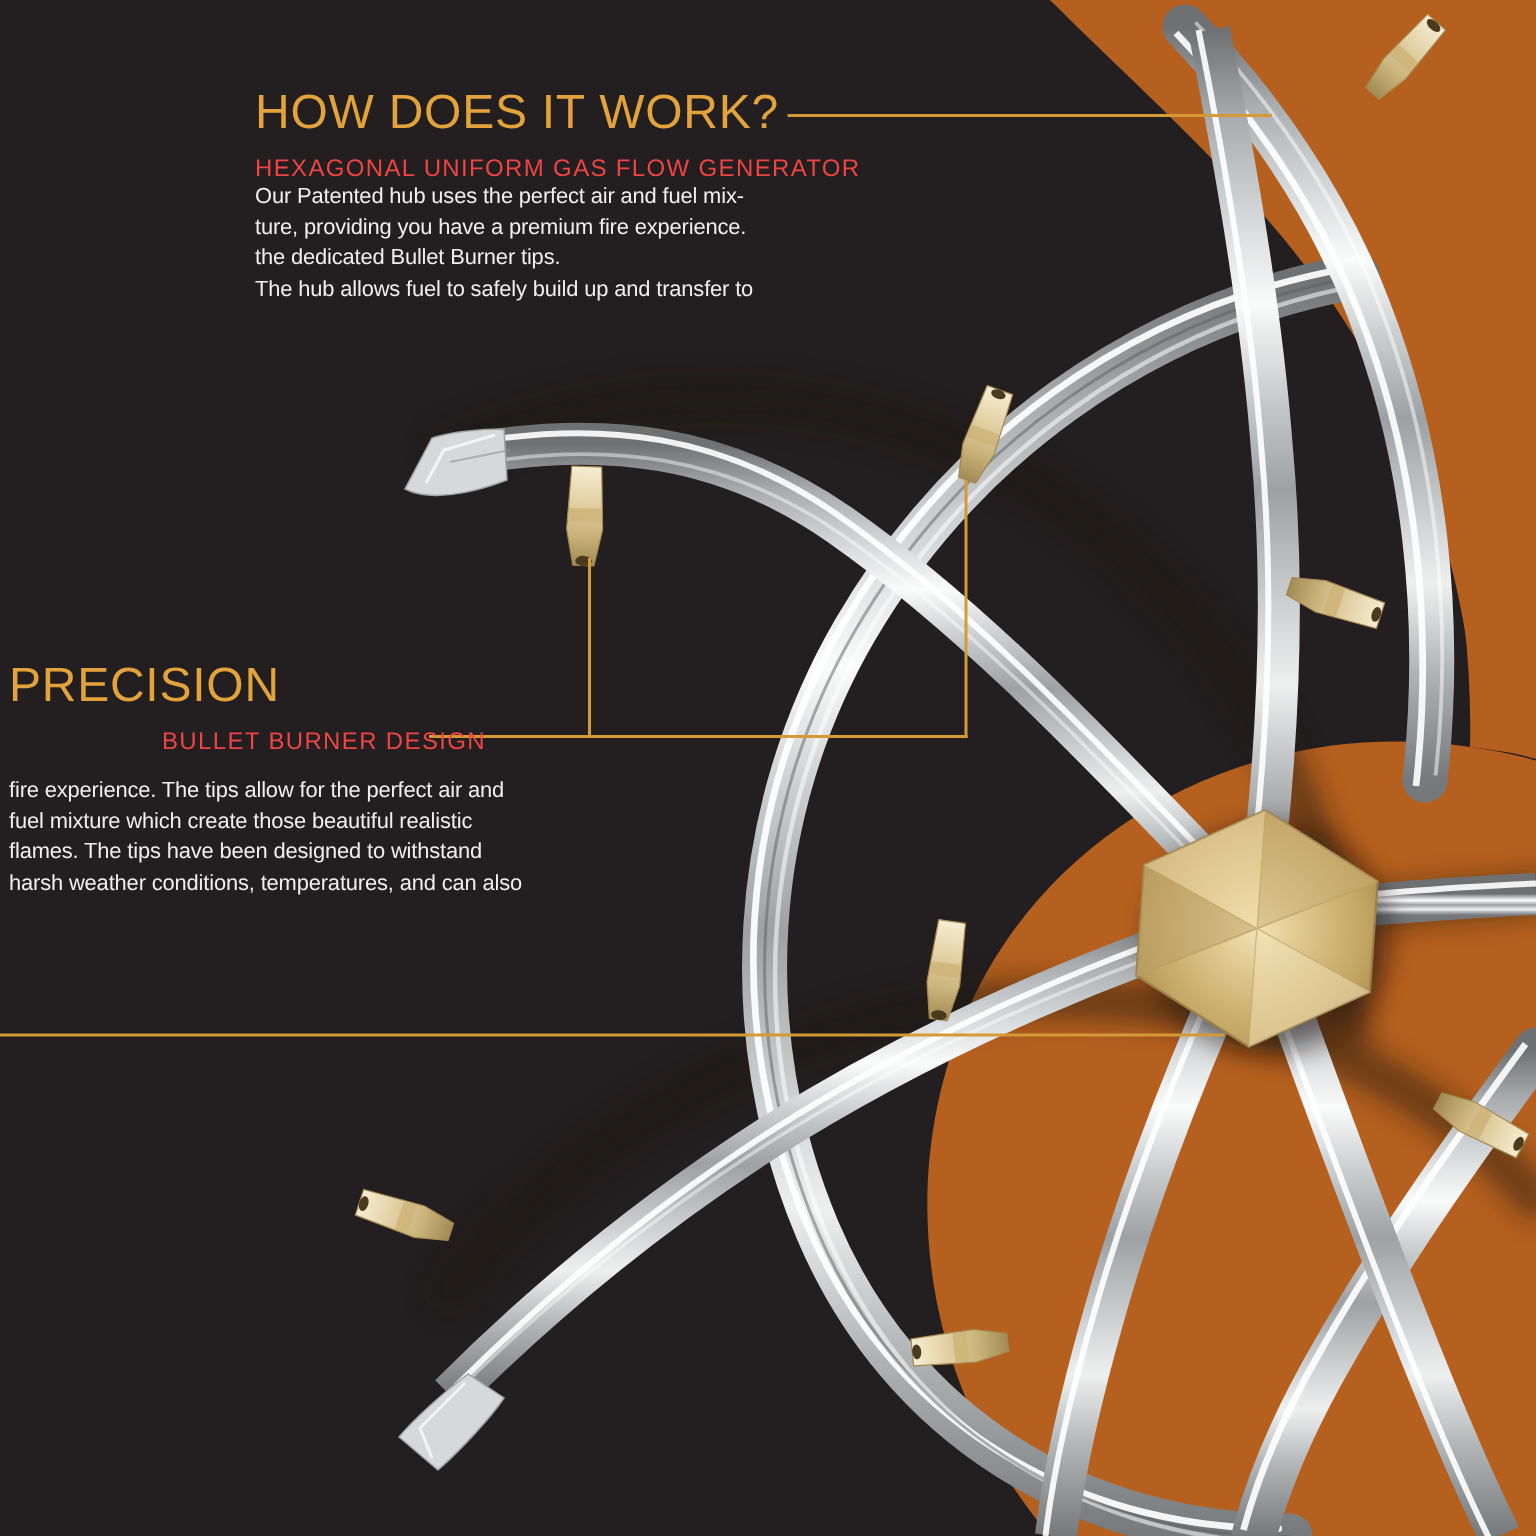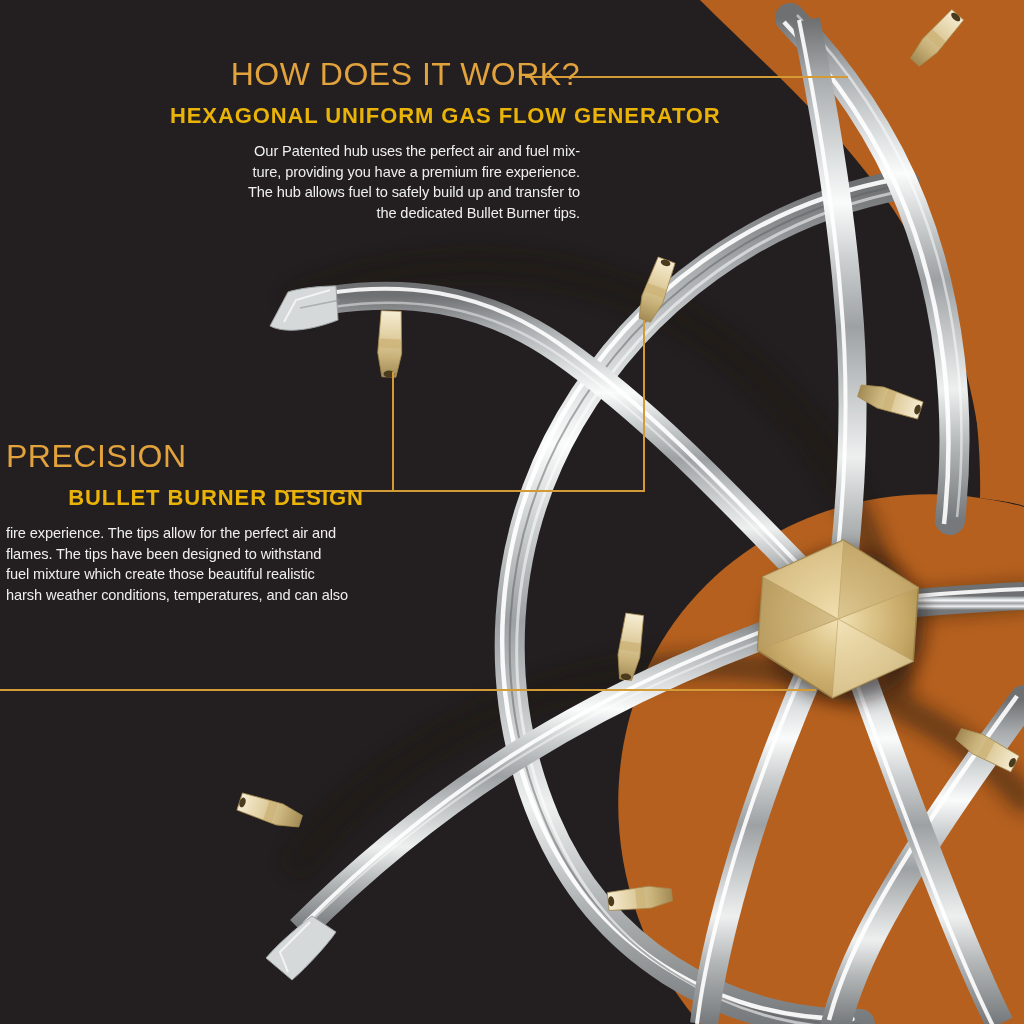--- a/index.html
+++ b/index.html
@@ -15,24 +15,24 @@
   .panel{position:absolute;z-index:40;}
   .h1{
     color:#E2A23C;
     font-size:32px;
     letter-spacing:0.5px;
     font-weight:400;
     line-height:1;
     white-space:nowrap;
   }
   .h2{
-    color:#eab308;
-    font-size:22px;
+    color:#ef4444;
+    font-size:16px;
     letter-spacing:0.9px;
-    font-weight:700;
+    font-weight:400;
     line-height:1;
     white-space:nowrap;
   }
   .body{
     color:#EFEFEF;
     font-size:14.6px;
     line-height:20.6px;
     font-weight:400;
     letter-spacing:-0.1px;
   }
@@ -265,35 +265,35 @@
   </svg>
 
   <div class="rule h" style="left:525px;top:76px;width:323px;"></div>
 
   <div class="rule v" style="left:392px;top:372px;height:120px;"></div>
   <div class="rule v" style="left:643px;top:320px;height:172px;"></div>
   <div class="rule h" style="left:286px;top:490px;width:359px;"></div>
 
   <div class="rule h" style="left:0;top:689px;width:816px;"></div>
 
-  <div class="panel" style="left:170px;top:58px;width:410px;text-align:right;">
+  <div class="panel" style="left:170px;top:58px;width:410px;">
     <div class="h1">HOW DOES IT WORK?</div>
     <div class="h2" style="margin-top:15px;">HEXAGONAL UNIFORM GAS FLOW GENERATOR</div>
-    <div class="body" style="margin-top:14px;">
+    <div class="body" style="">
       <p>Our Patented hub uses the perfect air and fuel mix-</p>
       <p>ture, providing you have a premium fire experience.</p>
+      <p>the dedicated Bullet Burner tips.</p>
       <p>The hub allows fuel to safely build up and transfer to</p>
-      <p>the dedicated Bullet Burner tips.</p>
     </div>
   </div>
 
   <div class="panel" style="left:6px;top:440px;width:420px;">
     <div class="h1">PRECISION</div>
     <div class="h2" style="margin-top:15px;text-align:center;">BULLET BURNER DESIGN</div>
     <div class="body" style="margin-top:14px;">
       <p>fire  experience. The tips allow for the perfect air and</p>
+      <p>fuel mixture  which create those beautiful realistic</p>
       <p>flames. The tips have been designed to withstand</p>
-      <p>fuel mixture  which create those beautiful realistic</p>
       <p>harsh weather conditions, temperatures, and can also</p>
     </div>
   </div>
 
 </div>
 
 </body></html>

